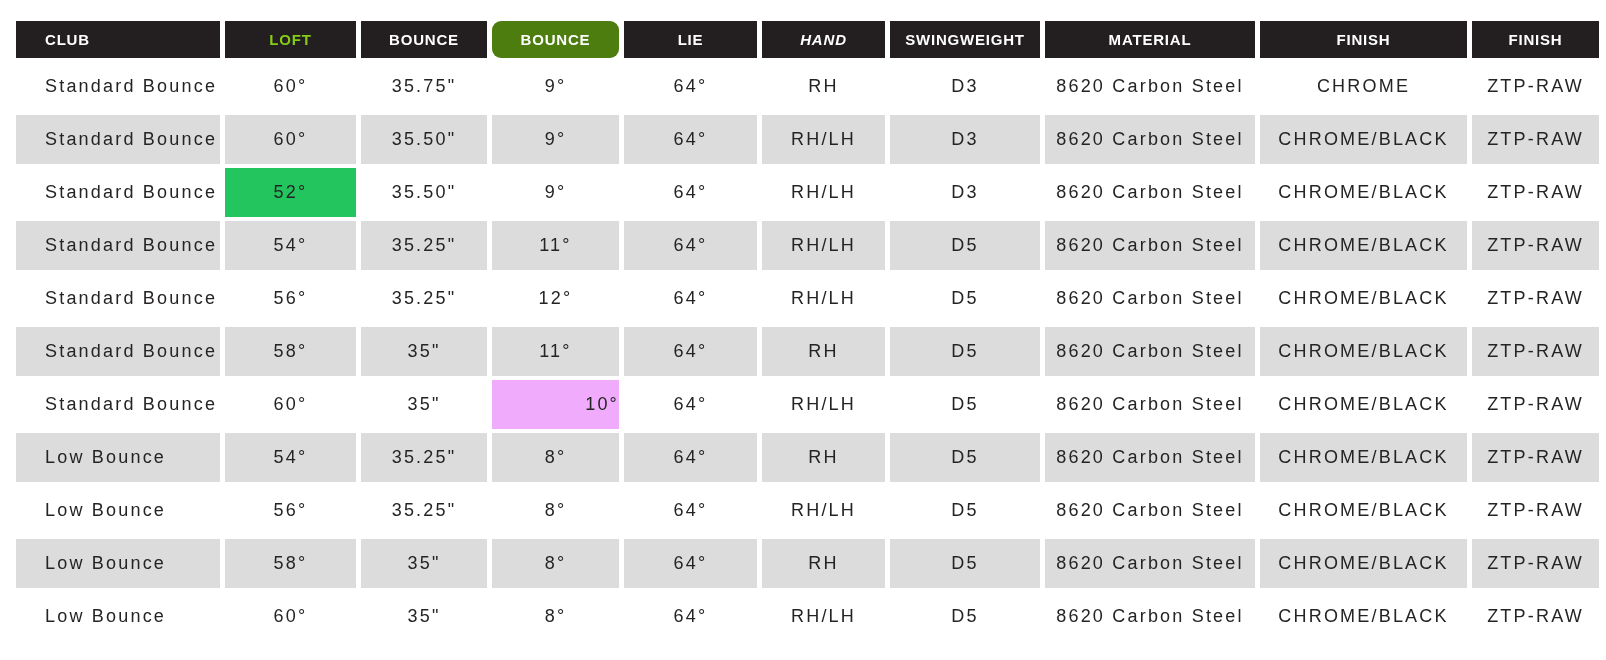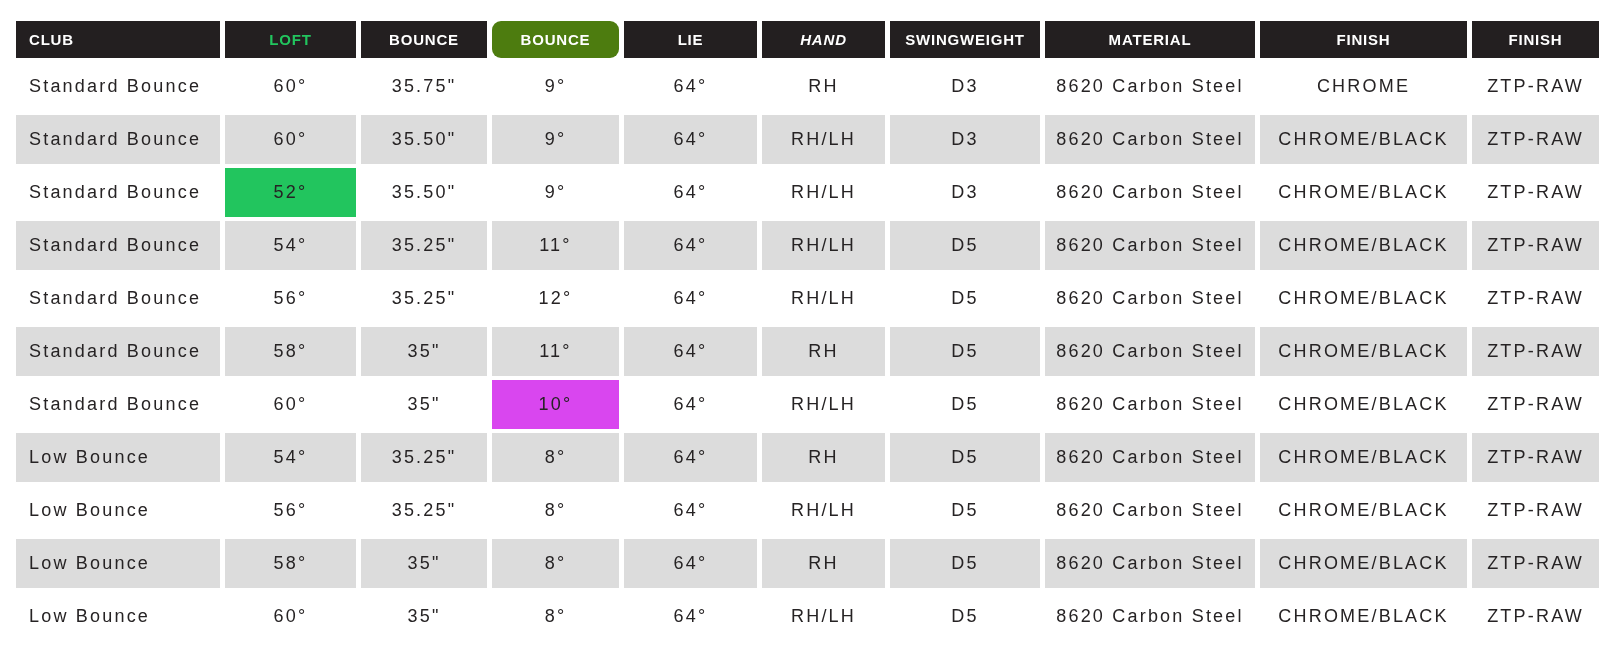--- a/index.html
+++ b/index.html
@@ -51,21 +51,21 @@
     font-size: 18px;
     font-weight: 400;
     letter-spacing: 2.2px;
     text-align: center;
     vertical-align: middle;
     padding: 0;
     white-space: nowrap;
   }
   th.col-club, td.col-club {
     text-align: left;
-    padding-left: 13px;
+    padding-left: 29px;
   }
 </style>
 </head>
 <body>
 
 <div class="table-wrap">
   <table class="spec-table">
     <colgroup>
         <col class="col-club">
         <col class="col-loft">
@@ -74,21 +74,21 @@
         <col class="col-lie">
         <col class="col-hand">
         <col class="col-swingweight">
         <col class="col-material">
         <col class="col-finish">
         <col class="col-groove">
       </colgroup>
     <thead>
       <tr>
           <th class="col-club" style="background: rgb(35, 31, 32); color: rgb(255, 255, 255);">CLUB</th>
-          <th class="col-loft" style="background: rgb(35, 31, 32); color: #22c55e;">LOFT</th>
+          <th class="col-loft" style="background: rgb(35, 31, 32); color: #84cc16;">LOFT</th>
           <th class="col-length" style="background: rgb(35, 31, 32); color: rgb(255, 255, 255);">BOUNCE</th>
           <th class="col-bounce" style="background: #4d7c0f; color: rgb(255, 255, 255); border-radius: 9px;">BOUNCE</th>
           <th class="col-lie" style="background: rgb(35, 31, 32); color: rgb(255, 255, 255);">LIE</th>
           <th class="col-hand" style="background: rgb(35, 31, 32); color: rgb(255, 255, 255); font-style: italic;">HAND</th>
           <th class="col-swingweight" style="background: rgb(35, 31, 32); color: rgb(255, 255, 255);">SWINGWEIGHT</th>
           <th class="col-material" style="background: rgb(35, 31, 32); color: rgb(255, 255, 255);">MATERIAL</th>
           <th class="col-finish" style="background: rgb(35, 31, 32); color: rgb(255, 255, 255);">FINISH</th>
           <th class="col-groove" style="background: rgb(35, 31, 32); color: rgb(255, 255, 255);">FINISH</th>
         </tr>
     </thead>
@@ -162,21 +162,21 @@
           <td class="col-hand" style="background: rgb(220, 220, 220); color: rgb(38, 35, 36);">RH</td>
           <td class="col-swingweight" style="background: rgb(220, 220, 220); color: rgb(38, 35, 36);">D5</td>
           <td class="col-material" style="background: rgb(220, 220, 220); color: rgb(38, 35, 36);">8620 Carbon Steel</td>
           <td class="col-finish" style="background: rgb(220, 220, 220); color: rgb(38, 35, 36);">CHROME/BLACK</td>
           <td class="col-groove" style="background: rgb(220, 220, 220); color: rgb(38, 35, 36);">ZTP-RAW</td>
         </tr>
         <tr>
           <td class="col-club" style="background: rgb(255, 255, 255); color: rgb(38, 35, 36);">Standard Bounce</td>
           <td class="col-loft" style="background: rgb(255, 255, 255); color: rgb(38, 35, 36);">60°</td>
           <td class="col-length" style="background: rgb(255, 255, 255); color: rgb(38, 35, 36);">35"</td>
-          <td class="col-bounce" style="background: #d946ef; color: rgb(38, 35, 36);">10°</td>
+          <td class="col-bounce" style="background: #f0abfc; color: rgb(38, 35, 36); text-align: right;">10°</td>
           <td class="col-lie" style="background: rgb(255, 255, 255); color: rgb(38, 35, 36);">64°</td>
           <td class="col-hand" style="background: rgb(255, 255, 255); color: rgb(38, 35, 36);">RH/LH</td>
           <td class="col-swingweight" style="background: rgb(255, 255, 255); color: rgb(38, 35, 36);">D5</td>
           <td class="col-material" style="background: rgb(255, 255, 255); color: rgb(38, 35, 36);">8620 Carbon Steel</td>
           <td class="col-finish" style="background: rgb(255, 255, 255); color: rgb(38, 35, 36);">CHROME/BLACK</td>
           <td class="col-groove" style="background: rgb(255, 255, 255); color: rgb(38, 35, 36);">ZTP-RAW</td>
         </tr>
         <tr>
           <td class="col-club" style="background: rgb(220, 220, 220); color: rgb(38, 35, 36);">Low Bounce</td>
           <td class="col-loft" style="background: rgb(220, 220, 220); color: rgb(38, 35, 36);">54°</td>

